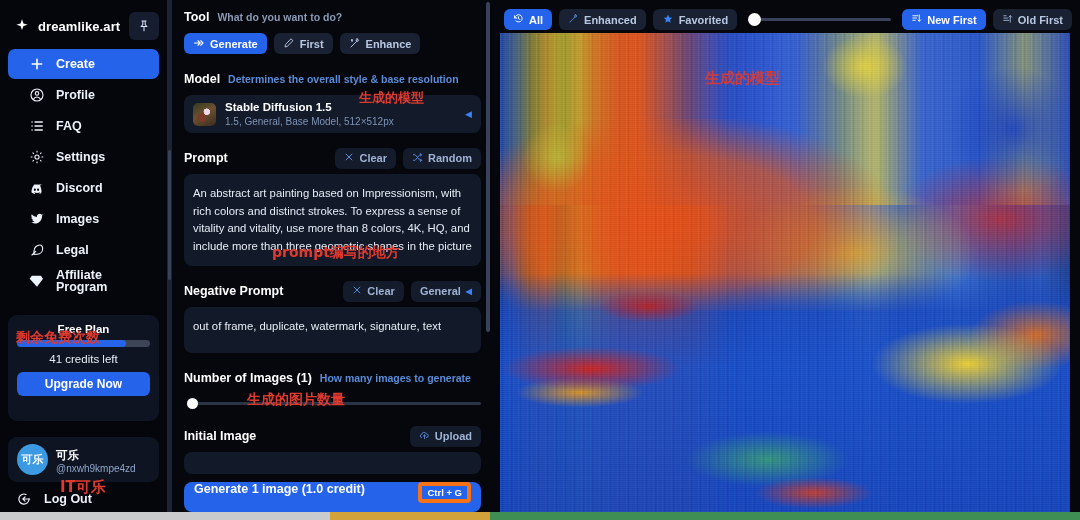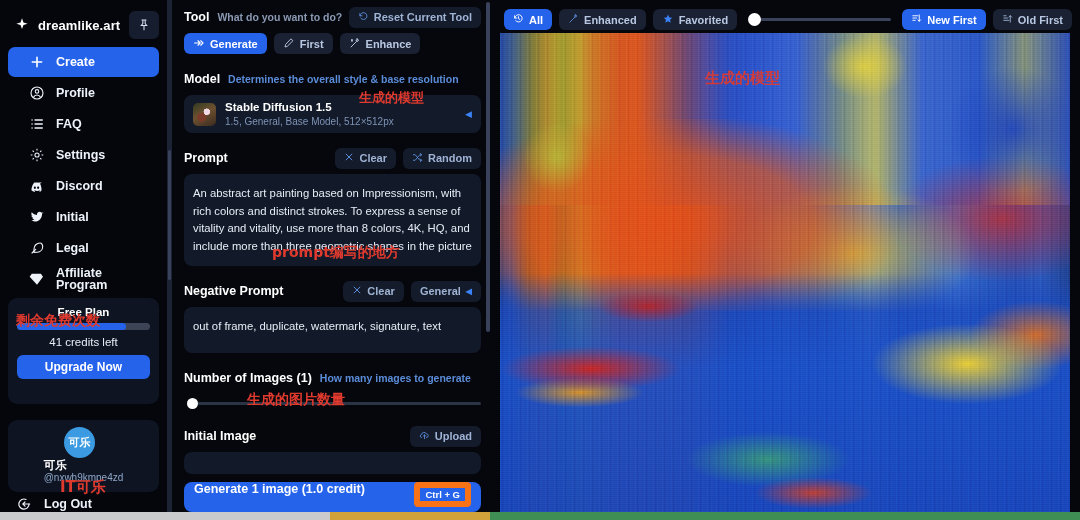--- a/index.html
+++ b/index.html
@@ -45,21 +45,21 @@
   .plan-bar { height:7px; border-radius:4px; background:#3d4455; overflow:hidden; margin-bottom:6px;}
   .plan-bar-fill { height:100%; background:#2563eb; border-radius:4px; }
   .plan-credits { text-align:center; font-size:11.5px; color:#e8edf7; margin-bottom:7px; font-weight:500;}
   .upgrade-btn {
     height:24px; border-radius:6px; background:#2563eb; color:#fff;
     display:flex; align-items:center; justify-content:center;
     font-size:12px; font-weight:bold;
   }
   .user-card {
     background:#0e1422; border-radius:9px; padding:7px 9px; margin-bottom:4px;
-    display:flex; align-items:center;flex-direction:column;
+    display:flex; align-items:flex-end;
   }
   .avatar {
     width:31px; height:31px; border-radius:50%; background:#3b9ae1; flex:none;
     display:flex; align-items:center; justify-content:center;
     color:#ffffff; font-size:11px; font-weight:bold; margin-right:8px;
   }
   .user-name { font-size:11.5px; font-weight:bold; color:#ffffff; line-height:1.25;}
   .user-handle { font-size:10px; color:#8fa6c9; line-height:1.25;}
   .logout-row { display:flex; align-items:center; height:26px; padding:0 8px; color:#eef2f9;
                 font-size:12.5px; font-weight:bold; }
@@ -112,21 +112,21 @@
 
   .slider-wrap { position:relative; height:16px; margin:6px 0 14px 0; display:flex; align-items:center;}
   .slider-track { position:absolute; left:5px; right:0; height:3px; background:#2b3445; border-radius:2px;}
   .slider-thumb { position:absolute; left:3px; width:11px; height:11px; border-radius:50%; background:#ffffff;}
 
   .generate-btn {
     height:30px; border-radius:8px; background:#2563eb; display:flex; align-items:flex-start;
     padding:0 10px; color:#ffffff; font-size:12.5px; font-weight:bold;
   }
   .kbd {
-    margin-left:auto; border:6px solid #f97316; border-radius:4px; padding:1px 5px;
+    margin-left:auto; border:4px solid #f97316; border-radius:4px; padding:1px 5px;
     font-size:9.5px; color:#ffffff; font-weight:bold;
   }
 
   .vscroll { position:absolute; width:4px; border-radius:2px; background:#39425a; }
 
   
   .right { position:absolute; left:496px; top:0; width:584px; height:512px; background:#05070d; }
   .gal-toolbar { display:flex; align-items:center; gap:7px; padding:6px 8px 0 8px; height:33px;}
   .gal-slider { position:relative; flex:1; height:16px; display:flex; align-items:center; margin:0 4px;}
   .gal-track { position:absolute; left:6px; right:0; height:3px; background:#39425a; border-radius:2px;}
@@ -231,21 +231,21 @@
         </span>
         <span class="nav-label">Discord</span>
       </div>
 
       <div class="nav-item">
         <span class="nav-ico">
           <svg viewBox="0 0 24 24" width="16" height="16" fill="currentColor">
             <path d="M21.5 5.9a7.6 7.6 0 0 1-2.2.6 3.8 3.8 0 0 0 1.7-2.1c-.8.4-1.6.8-2.5 1a3.8 3.8 0 0 0-6.6 2.6c0 .3 0 .6.1.9A10.9 10.9 0 0 1 4 4.9a3.8 3.8 0 0 0 1.2 5.1c-.6 0-1.2-.2-1.7-.5a3.8 3.8 0 0 0 3 3.7c-.5.2-1.1.2-1.7.1a3.8 3.8 0 0 0 3.6 2.6A7.7 7.7 0 0 1 2.8 17a10.8 10.8 0 0 0 5.9 1.7c7 0 10.9-5.9 10.9-11v-.5c.7-.5 1.4-1.2 1.9-2z"></path>
           </svg>
         </span>
-        <span class="nav-label">Initial</span>
+        <span class="nav-label">Images</span>
       </div>
 
       <div class="nav-item">
         <span class="nav-ico">
           <svg viewBox="0 0 24 24" width="16" height="16" fill="none" stroke="currentColor" stroke-width="1.7" stroke-linecap="round">
             <path d="M16.5 4.5c-5 0-9 4-9 9v5l5-.2c4.6-.3 8-3.9 8-8.6 0-2.4-1.6-5.2-4-5.2z"></path>
             <path d="M4.5 19.5L10 14"></path>
           </svg>
         </span>
         <span class="nav-label">Legal</span>
@@ -297,29 +297,20 @@
 
   <div class="vscroll" style="left:167px; top:0px; height:512px; width:5px; background:#1b2335; border-radius:0;"></div>
   <div class="vscroll" style="left:168px; top:150px; height:130px; width:3px; background:#3a4considerd;"></div>
 
   <div class="mid">
 
     <div class="sec-head">
       <span class="sec-title">Tool</span>
       <span class="sec-sub">What do you want to do?</span>
       <span class="head-spacer"></span>
-      <span class="chip ghost">
-        <span>
-          <svg viewBox="0 0 24 24" width="11" height="11" fill="none" stroke="#5b8cd8" stroke-width="2" stroke-linecap="round">
-            <path d="M4.5 10.5A7.5 7.5 0 1 1 6 15.6"></path>
-              <path d="M4 5.5v5h5"></path>
-          </svg>
-        </span>
-        <span>Reset Current Tool</span>
-      </span>
     </div>
 
     <div class="tool-row">
       <span class="chip blue">
         <span>
           <svg viewBox="0 0 24 24" width="12" height="12" fill="none" stroke="currentColor" stroke-width="2.2" stroke-linecap="round">
             <path d="M3 12h11M10 7.5l4.5 4.5L10 16.5M15.5 7.5L20 12l-4.5 4.5"></path>
           </svg>
         </span>
         <span>Generate</span>

